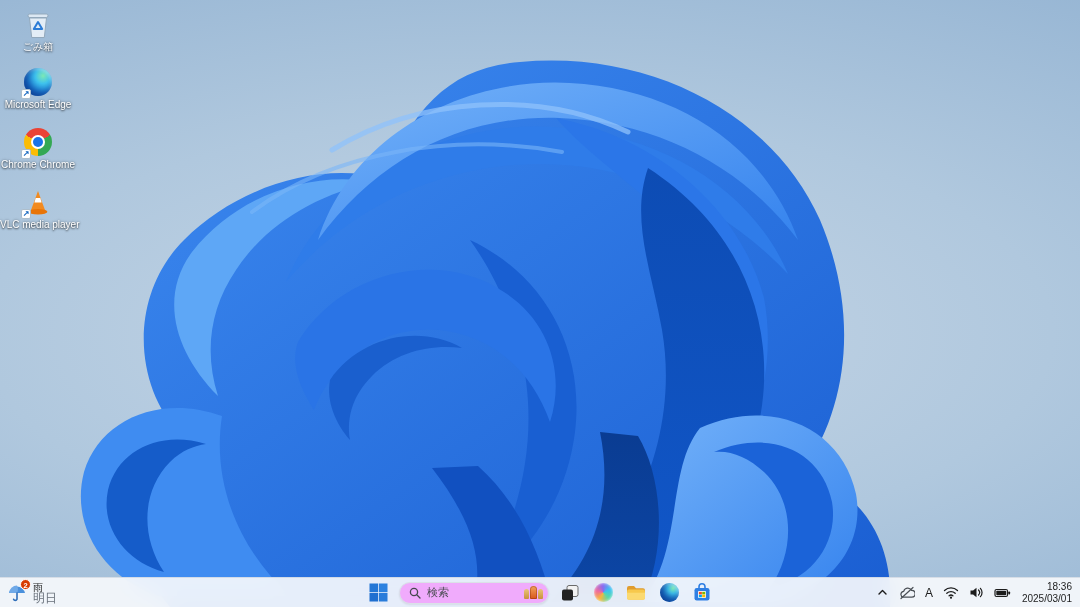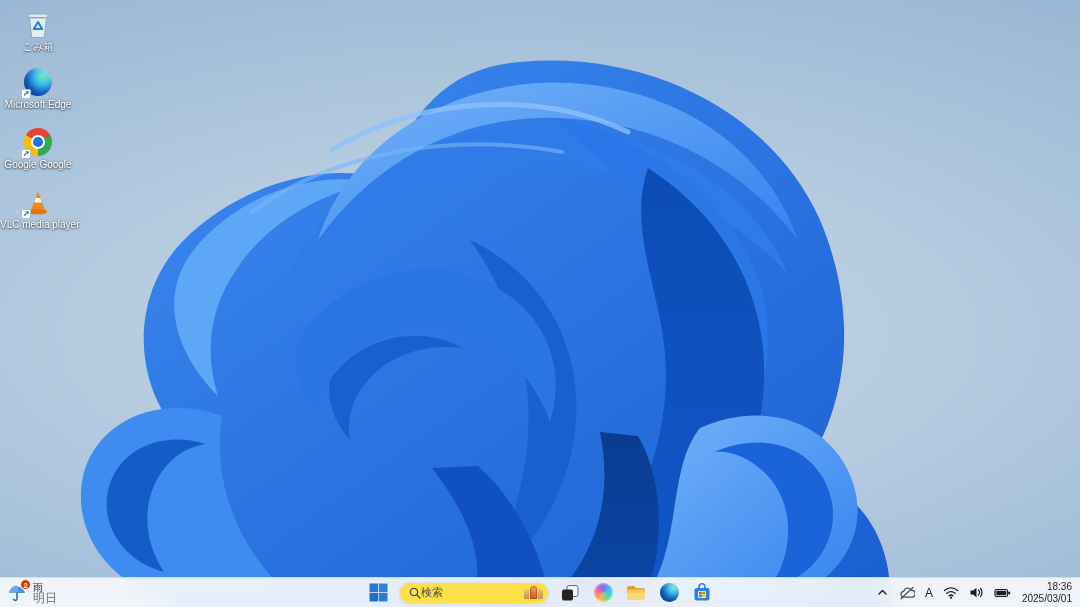--- a/index.html
+++ b/index.html
@@ -49,23 +49,23 @@
     text-align:center; font-weight:bold; border:1px solid #fff;
   }
   .weather-text { display:flex; flex-direction:column; justify-content:center; }
   .weather-line1 { font-size:10px; color:#1a1a1a; line-height:11px; }
   .weather-line2 { font-size:12px; color:#68707a; line-height:10px; }
 
   .tb-center { position:absolute; left:50%; top:0; bottom:0; transform:translateX(-50%); display:flex; align-items:center; gap:9px; }
   .tb-btn { width:24px; height:24px; display:flex; align-items:center; justify-content:center; border-radius:4px; cursor:pointer; }
 
   .search-pill {
-    width:150px; height:22px; border-radius:11px; background:#fde047;
+    width:150px; height:22px; border-radius:11px; background:#f0abfc;
     border:1px solid #dbe1e8; box-shadow:0 1px 2px rgba(0,0,0,.08);
-    display:flex; align-items:center; padding:0 5px 0 9px; cursor:pointer;
+    display:flex; align-items:center; gap:6px; padding:0 5px 0 9px; cursor:pointer;
   }
   .search-pill .ph { flex:1; font-size:11px; color:#45494e; }
   .search-deco { display:flex; align-items:flex-end; gap:1px; }
   .figy { width:5px; height:10px; border-radius:2.5px 2.5px 1px 1px; background:linear-gradient(#e9c477,#c9913c); }
   .figy.mid { width:7px; height:13px; border-radius:3.5px 3.5px 1px 1px; background:linear-gradient(#f2a35c,#d8551c); box-shadow:inset 0 0 0 1px rgba(120,40,0,.35); }
 
   .copilot-ball { width:19px; height:19px; border-radius:50%;
     background:conic-gradient(from 210deg, #f6b73c, #ef6a9b, #8a6af0, #39c3f2, #59d9a5, #f6b73c);
     box-shadow:inset 0 0 3px rgba(255,255,255,.8); }
   .edge-ball.small { width:19px; height:19px; }
@@ -137,21 +137,21 @@
         <span class="shortcut">↗</span>
       </div>
       <span class="lbl">Microsoft Edge</span>
     </div>
 
     <div class="dt-icon" style="top:120px">
       <div class="art">
         <div class="ball chrome-ball"></div>
         <span class="shortcut">↗</span>
       </div>
-      <span class="lbl">Google Google</span>
+      <span class="lbl">Chrome Chrome</span>
     </div>
 
     <div class="dt-icon" style="top:180px">
       <div class="art">
         <svg width="28" height="28" viewBox="0 0 26 28">
           <polygon points="13,3 20.5,23.5 5.5,23.5" fill="#f28a1f"></polygon>
           <polygon points="10.7,10 15.3,10 16.6,14.6 9.4,14.6" fill="#fff"></polygon>
           <ellipse cx="13" cy="23.8" rx="9.4" ry="2.8" fill="#e87407"></ellipse>
         </svg>
         <span class="shortcut">↗</span>

